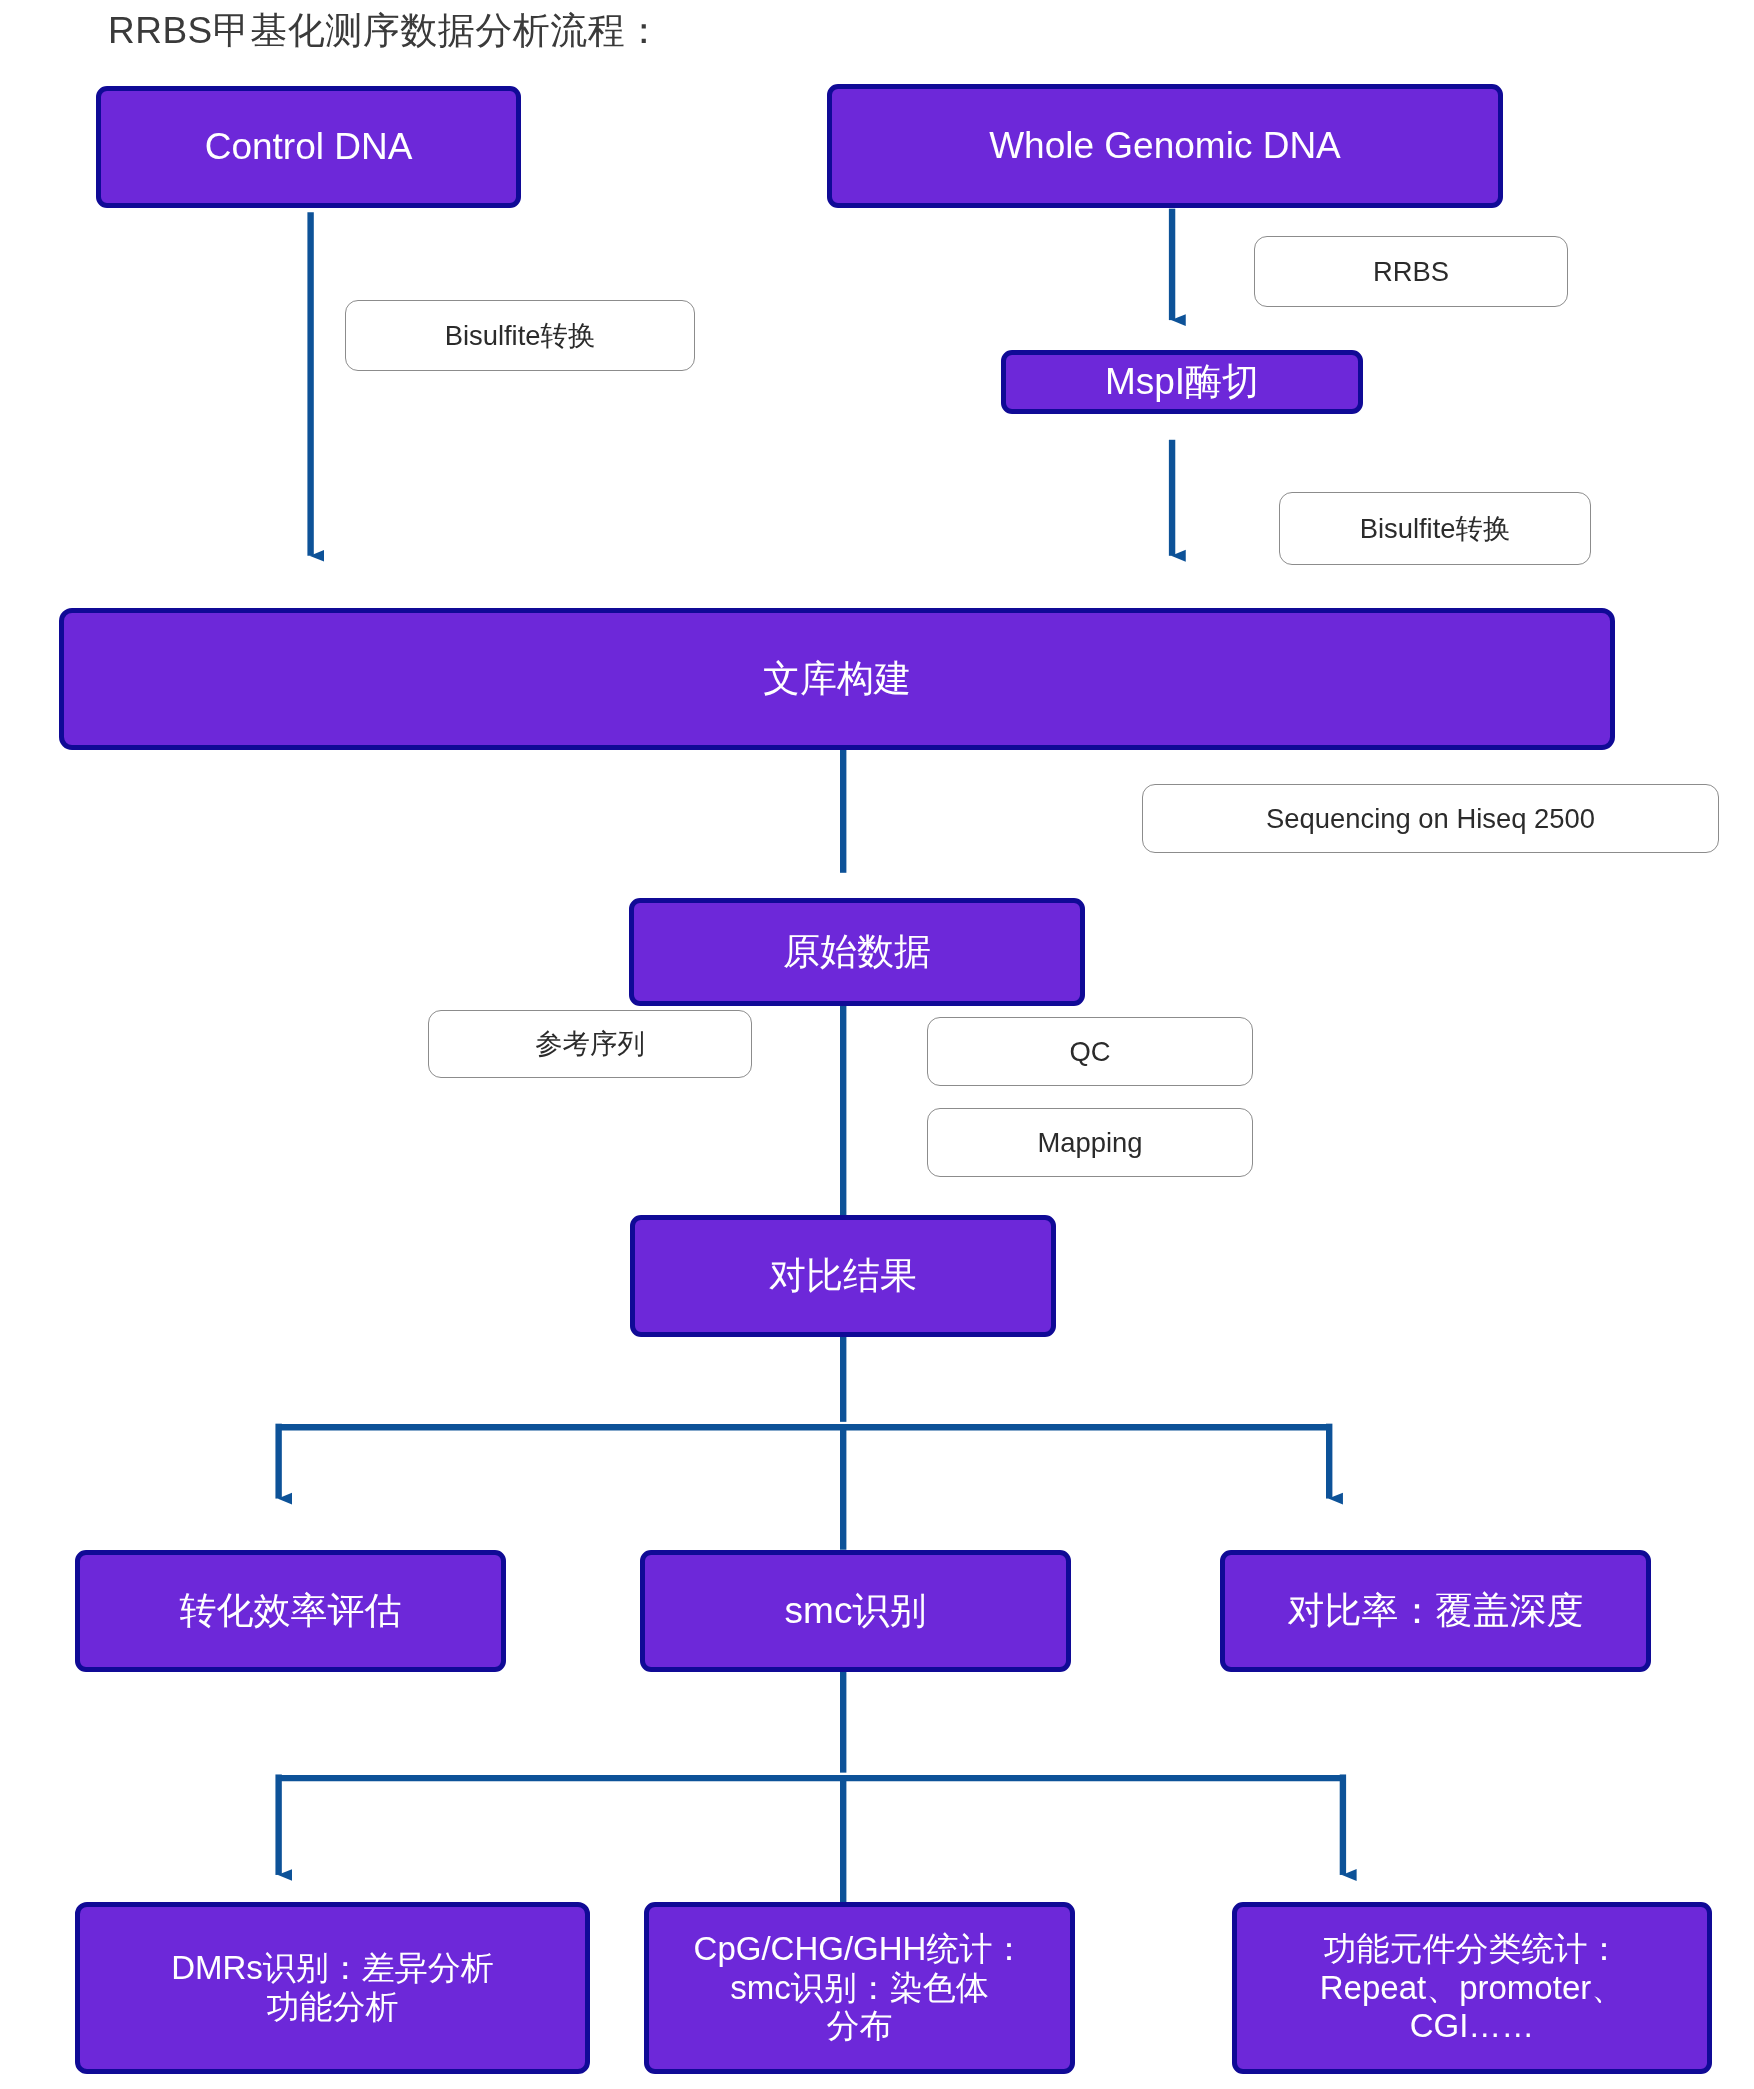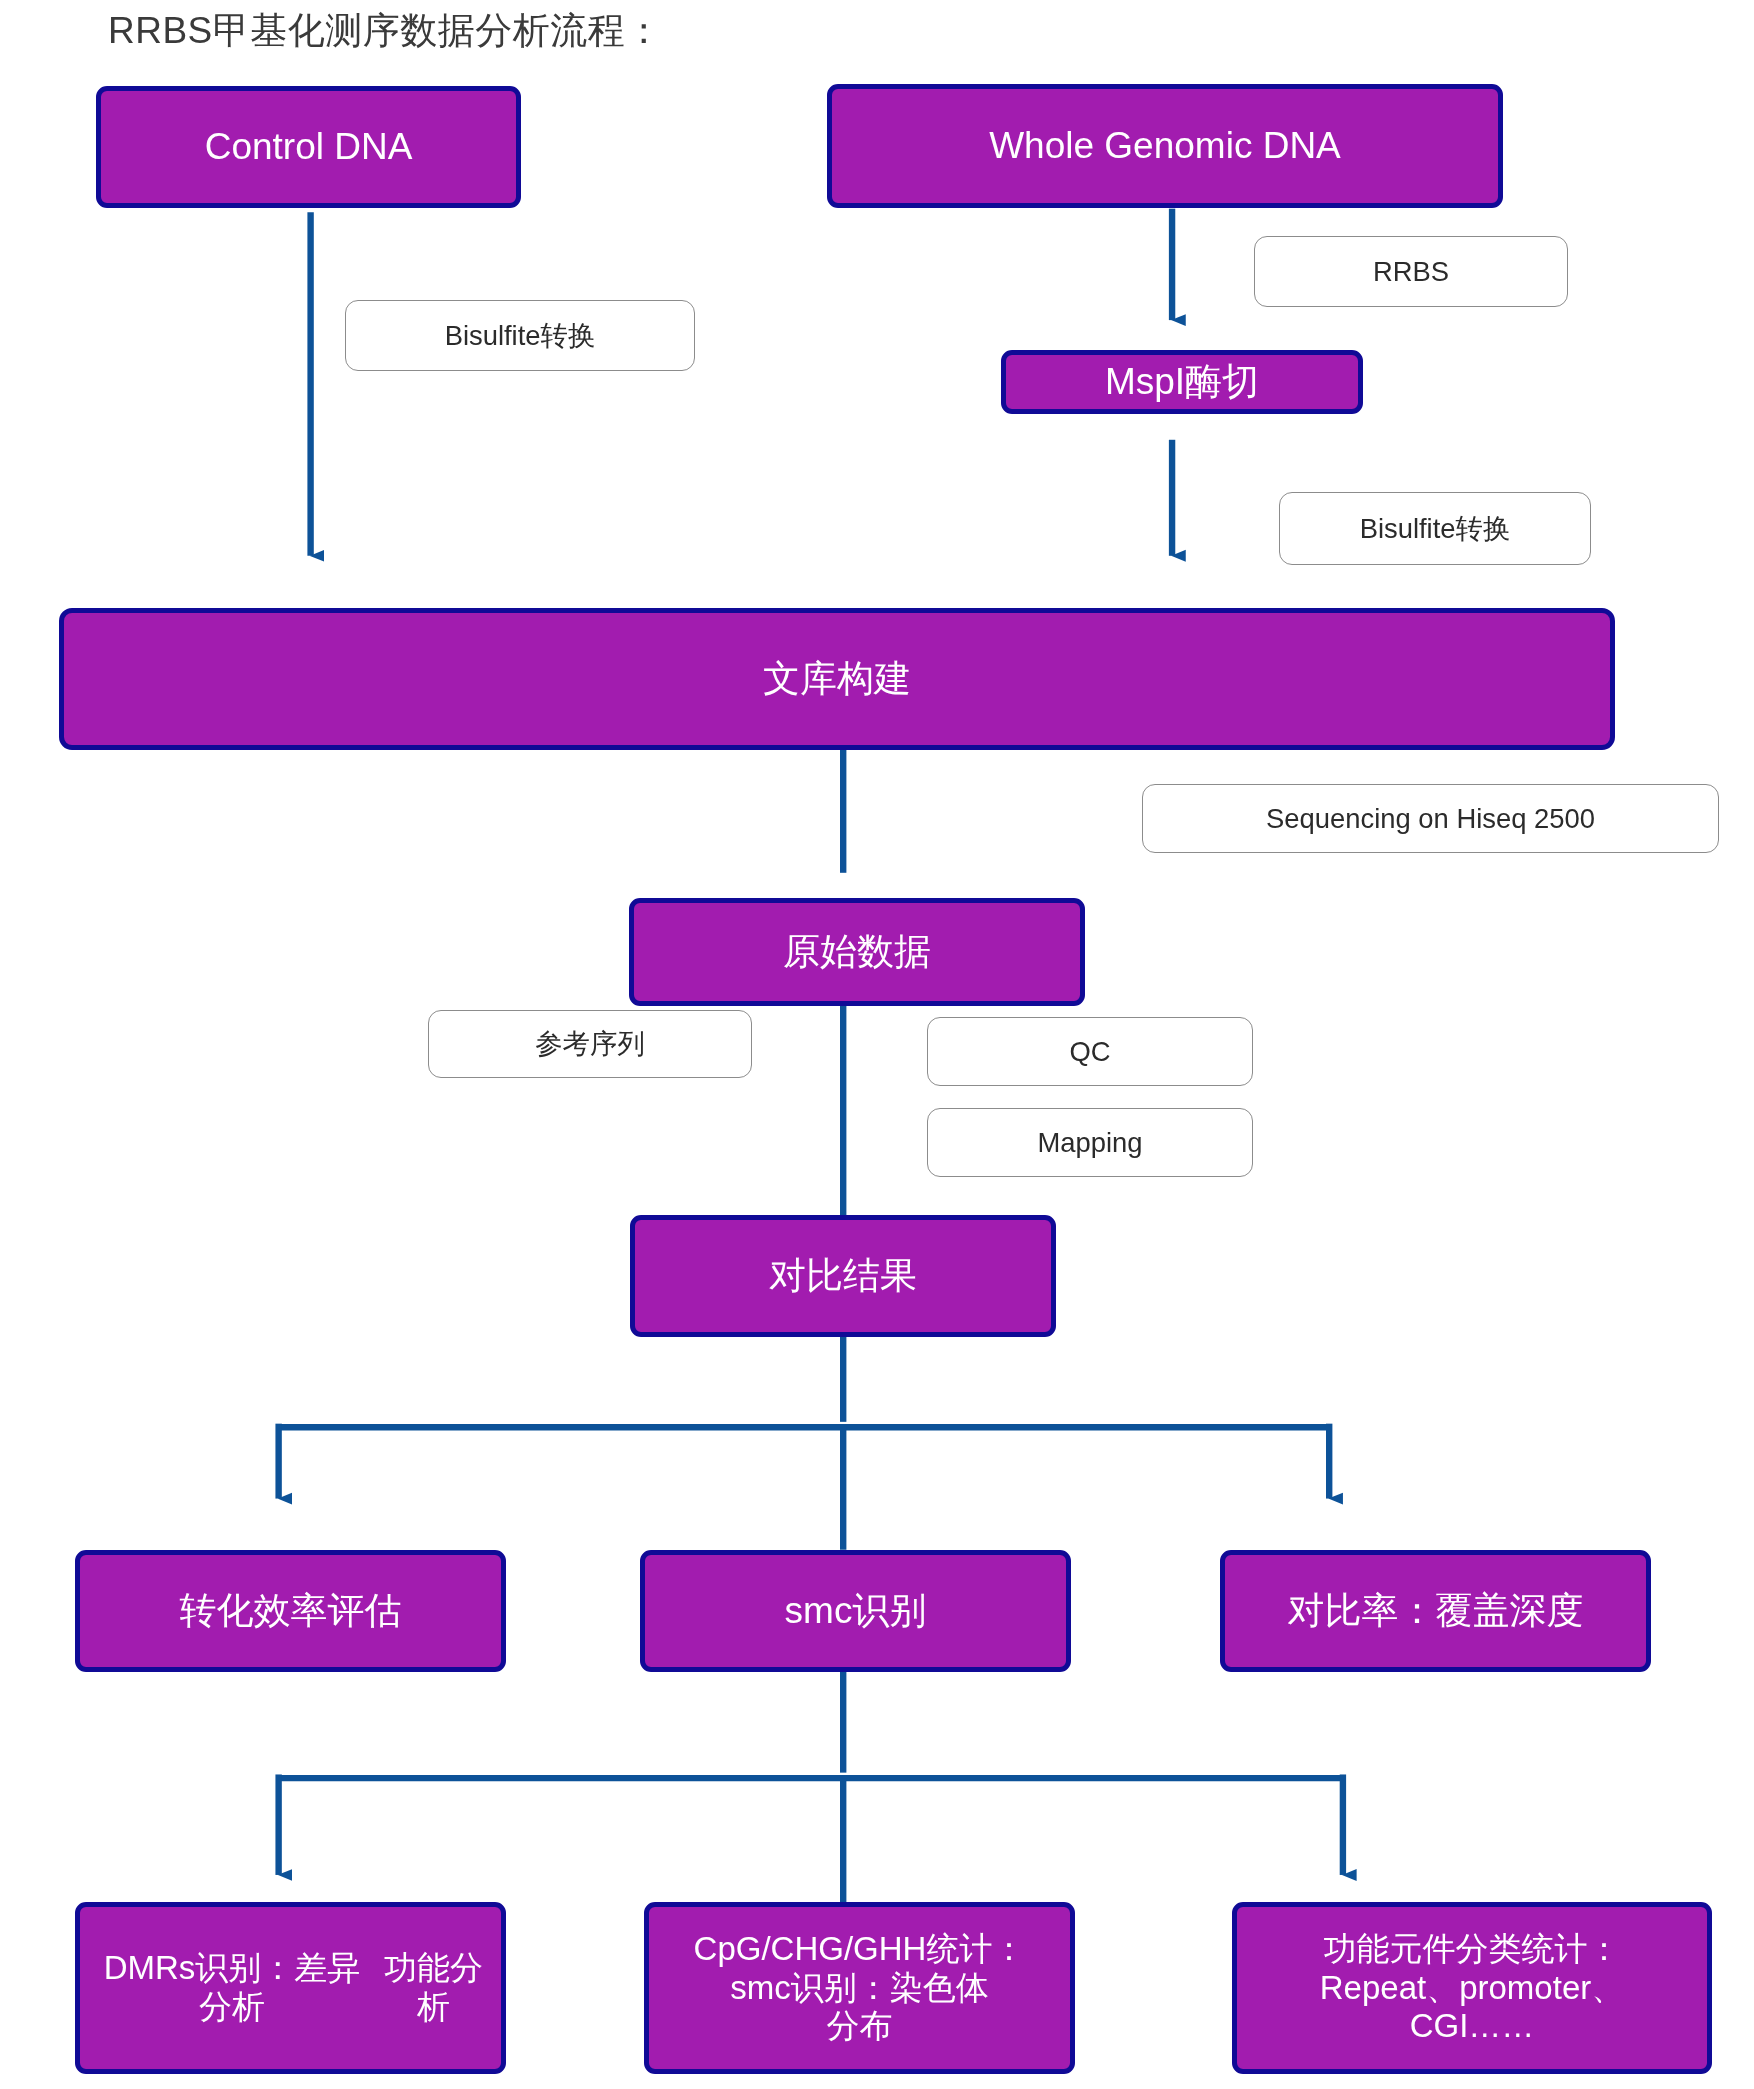--- a/index.html
+++ b/index.html
@@ -30,21 +30,21 @@
     top: 5.5px;
     font-size: 37px;
     color: #3a3a3a;
     letter-spacing: 0.5px;
     white-space: nowrap;
   }
   
   .node {
     position: absolute;
     box-sizing: border-box;
-    background: #a21caf;
+    background: #6d28d9;
     border: 5.5px solid #100a96;
     border-radius: 11px;
     color: #ffffff;
     display: flex;
     align-items: center;
     justify-content: center;
     text-align: center;
     line-height: 1.18;
     padding: 3.7px 9.1px;
     font-size: 37px;
@@ -132,21 +132,21 @@
   <div class="tag" style="left:927px; top:1108px; width:326px; height:69px;">Mapping</div>
 
   <div class="node" style="left:630px; top:1215px; width:426px; height:122px;">对比结果</div>
 
   <div class="node" style="left:75px; top:1550px; width:431px; height:122px;">转化效率评估</div>
 
   <div class="node" style="left:640px; top:1550px; width:431px; height:122px;">smc识别</div>
 
   <div class="node" style="left:1220px; top:1550px; width:431px; height:122px;">对比率：覆盖深度</div>
 
-  <div class="node small-text" style="left:75px; top:1902px; width:431px; height:172px; flex-direction:row;">
+  <div class="node small-text" style="left:75px; top:1902px; width:515px; height:172px; flex-direction:column;border-radius:12px;">
     <span>DMRs识别：差异分析</span>
     <span>功能分析</span>
   </div>
 
   <div class="node small-text" style="left:644px; top:1902px; width:431px; height:172px; flex-direction:column;">
     <span>CpG/CHG/GHH统计：</span>
     <span>smc识别：染色体</span>
     <span>分布</span>
   </div>
 

